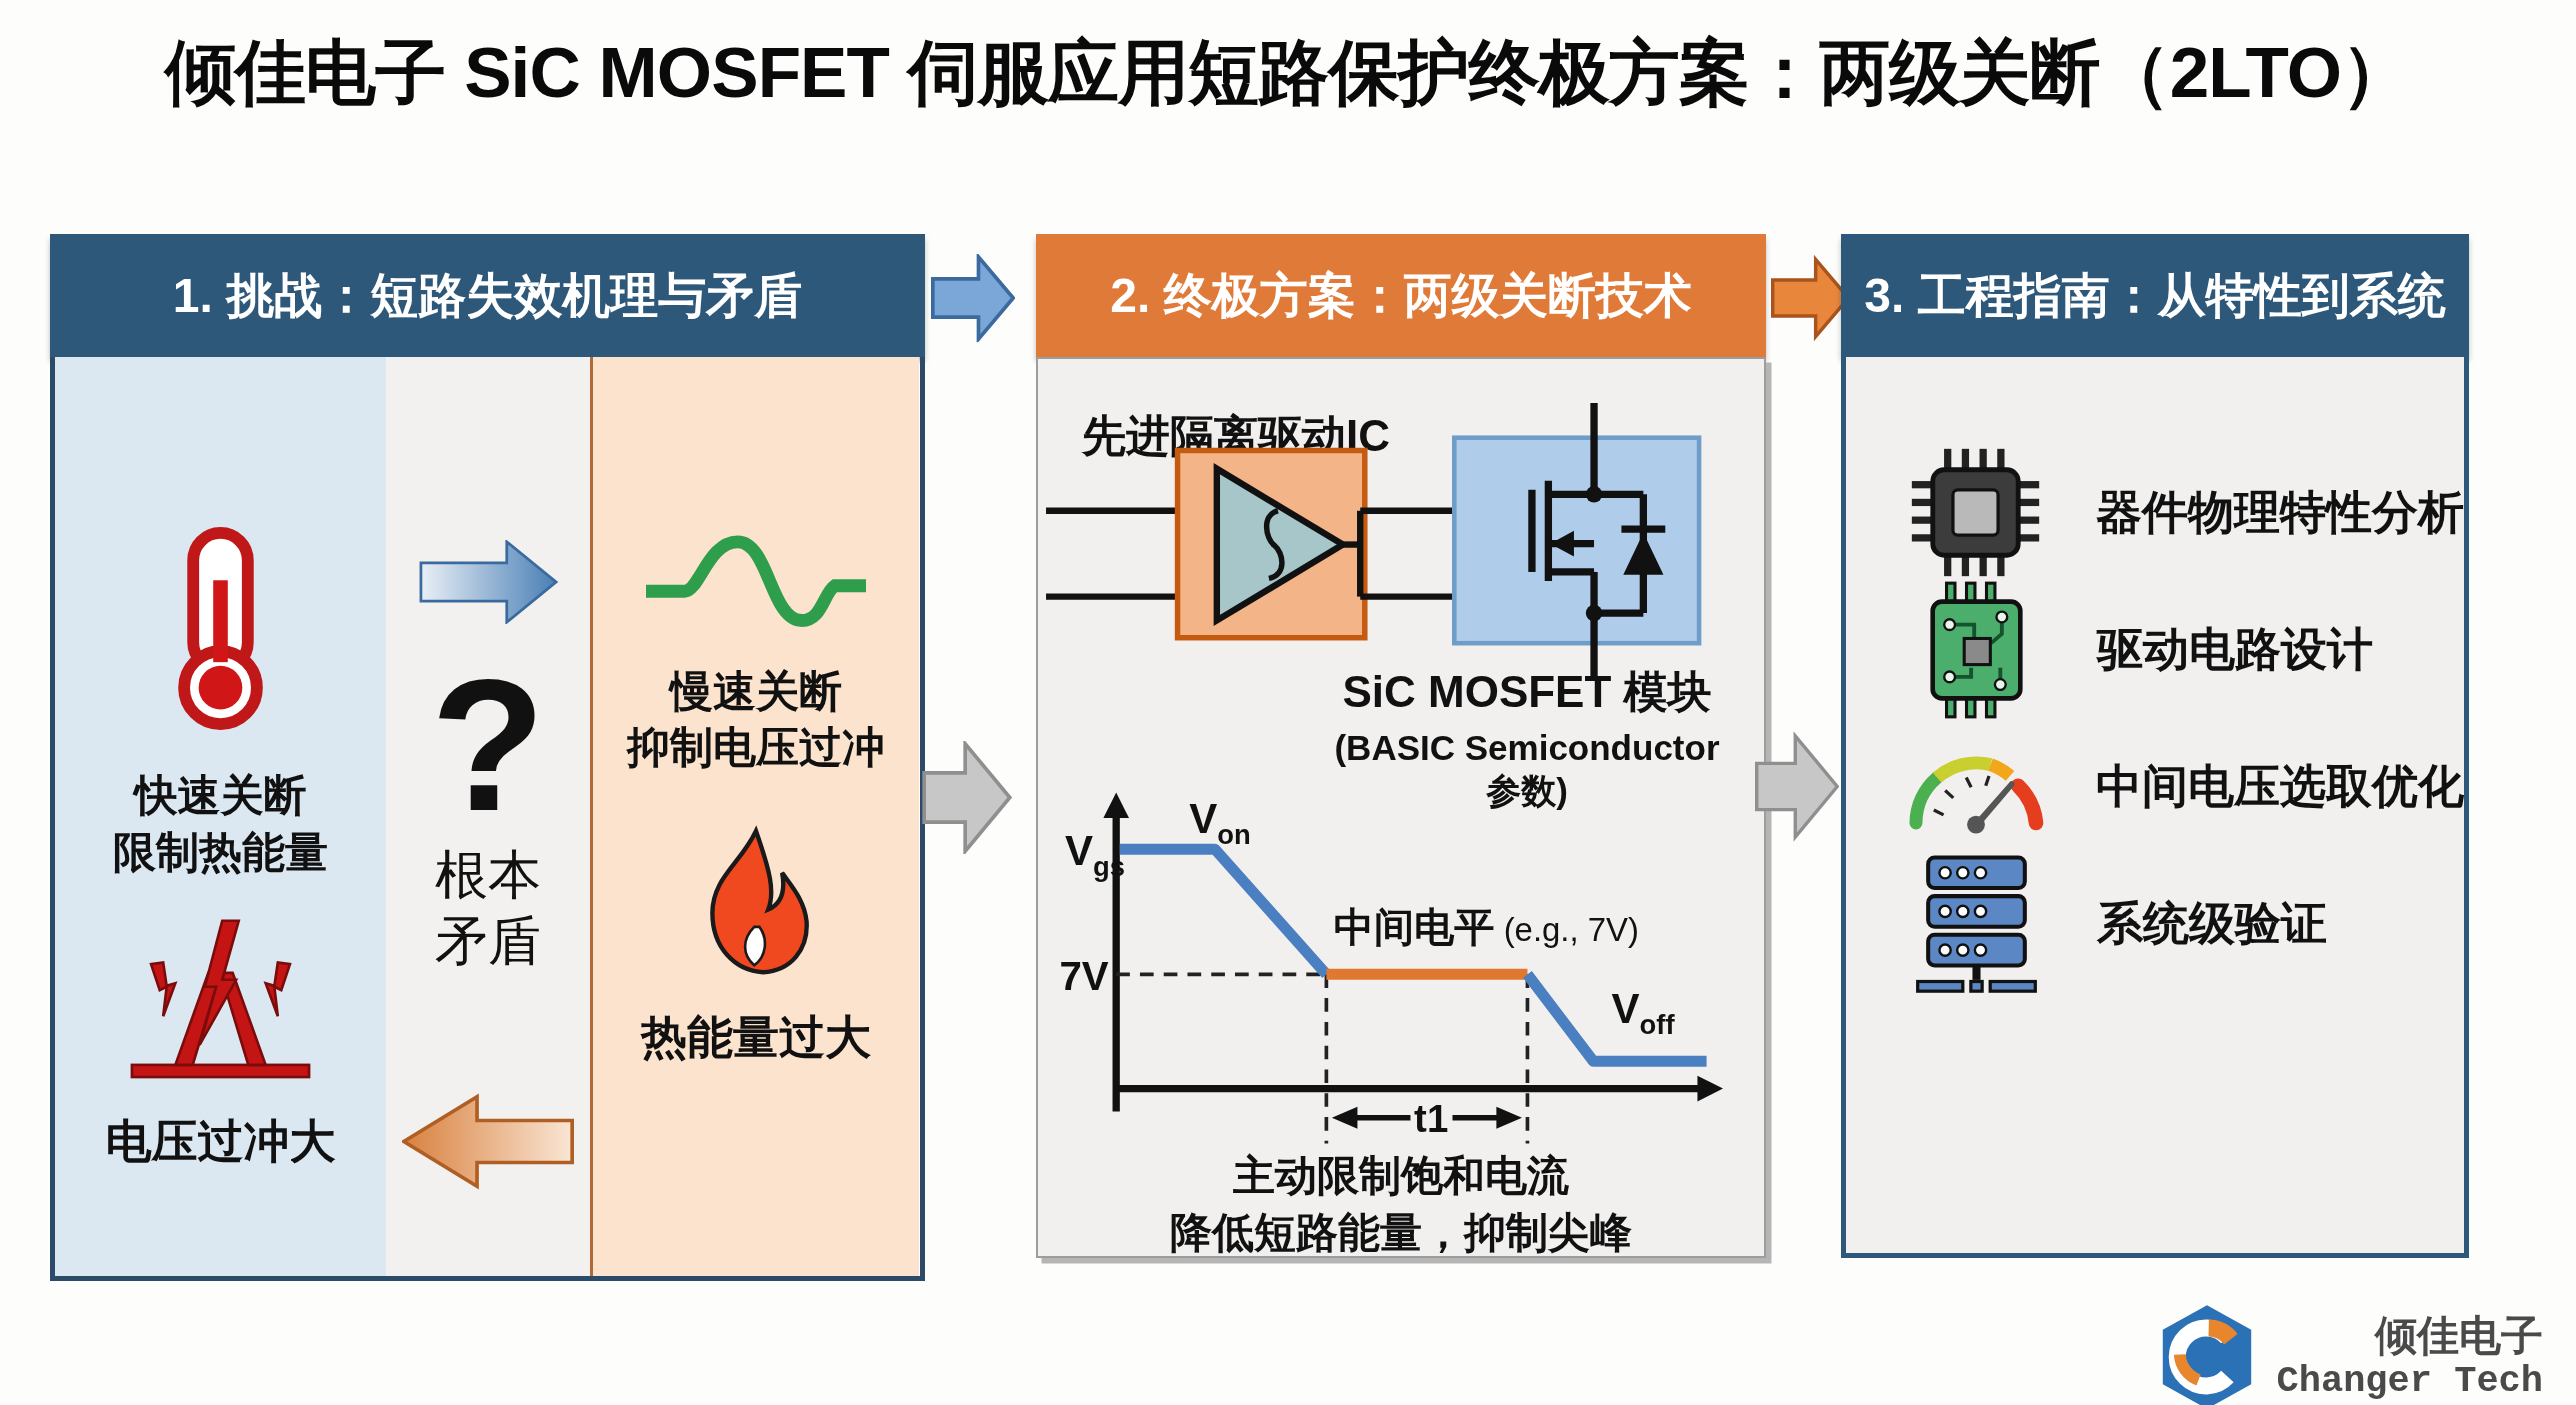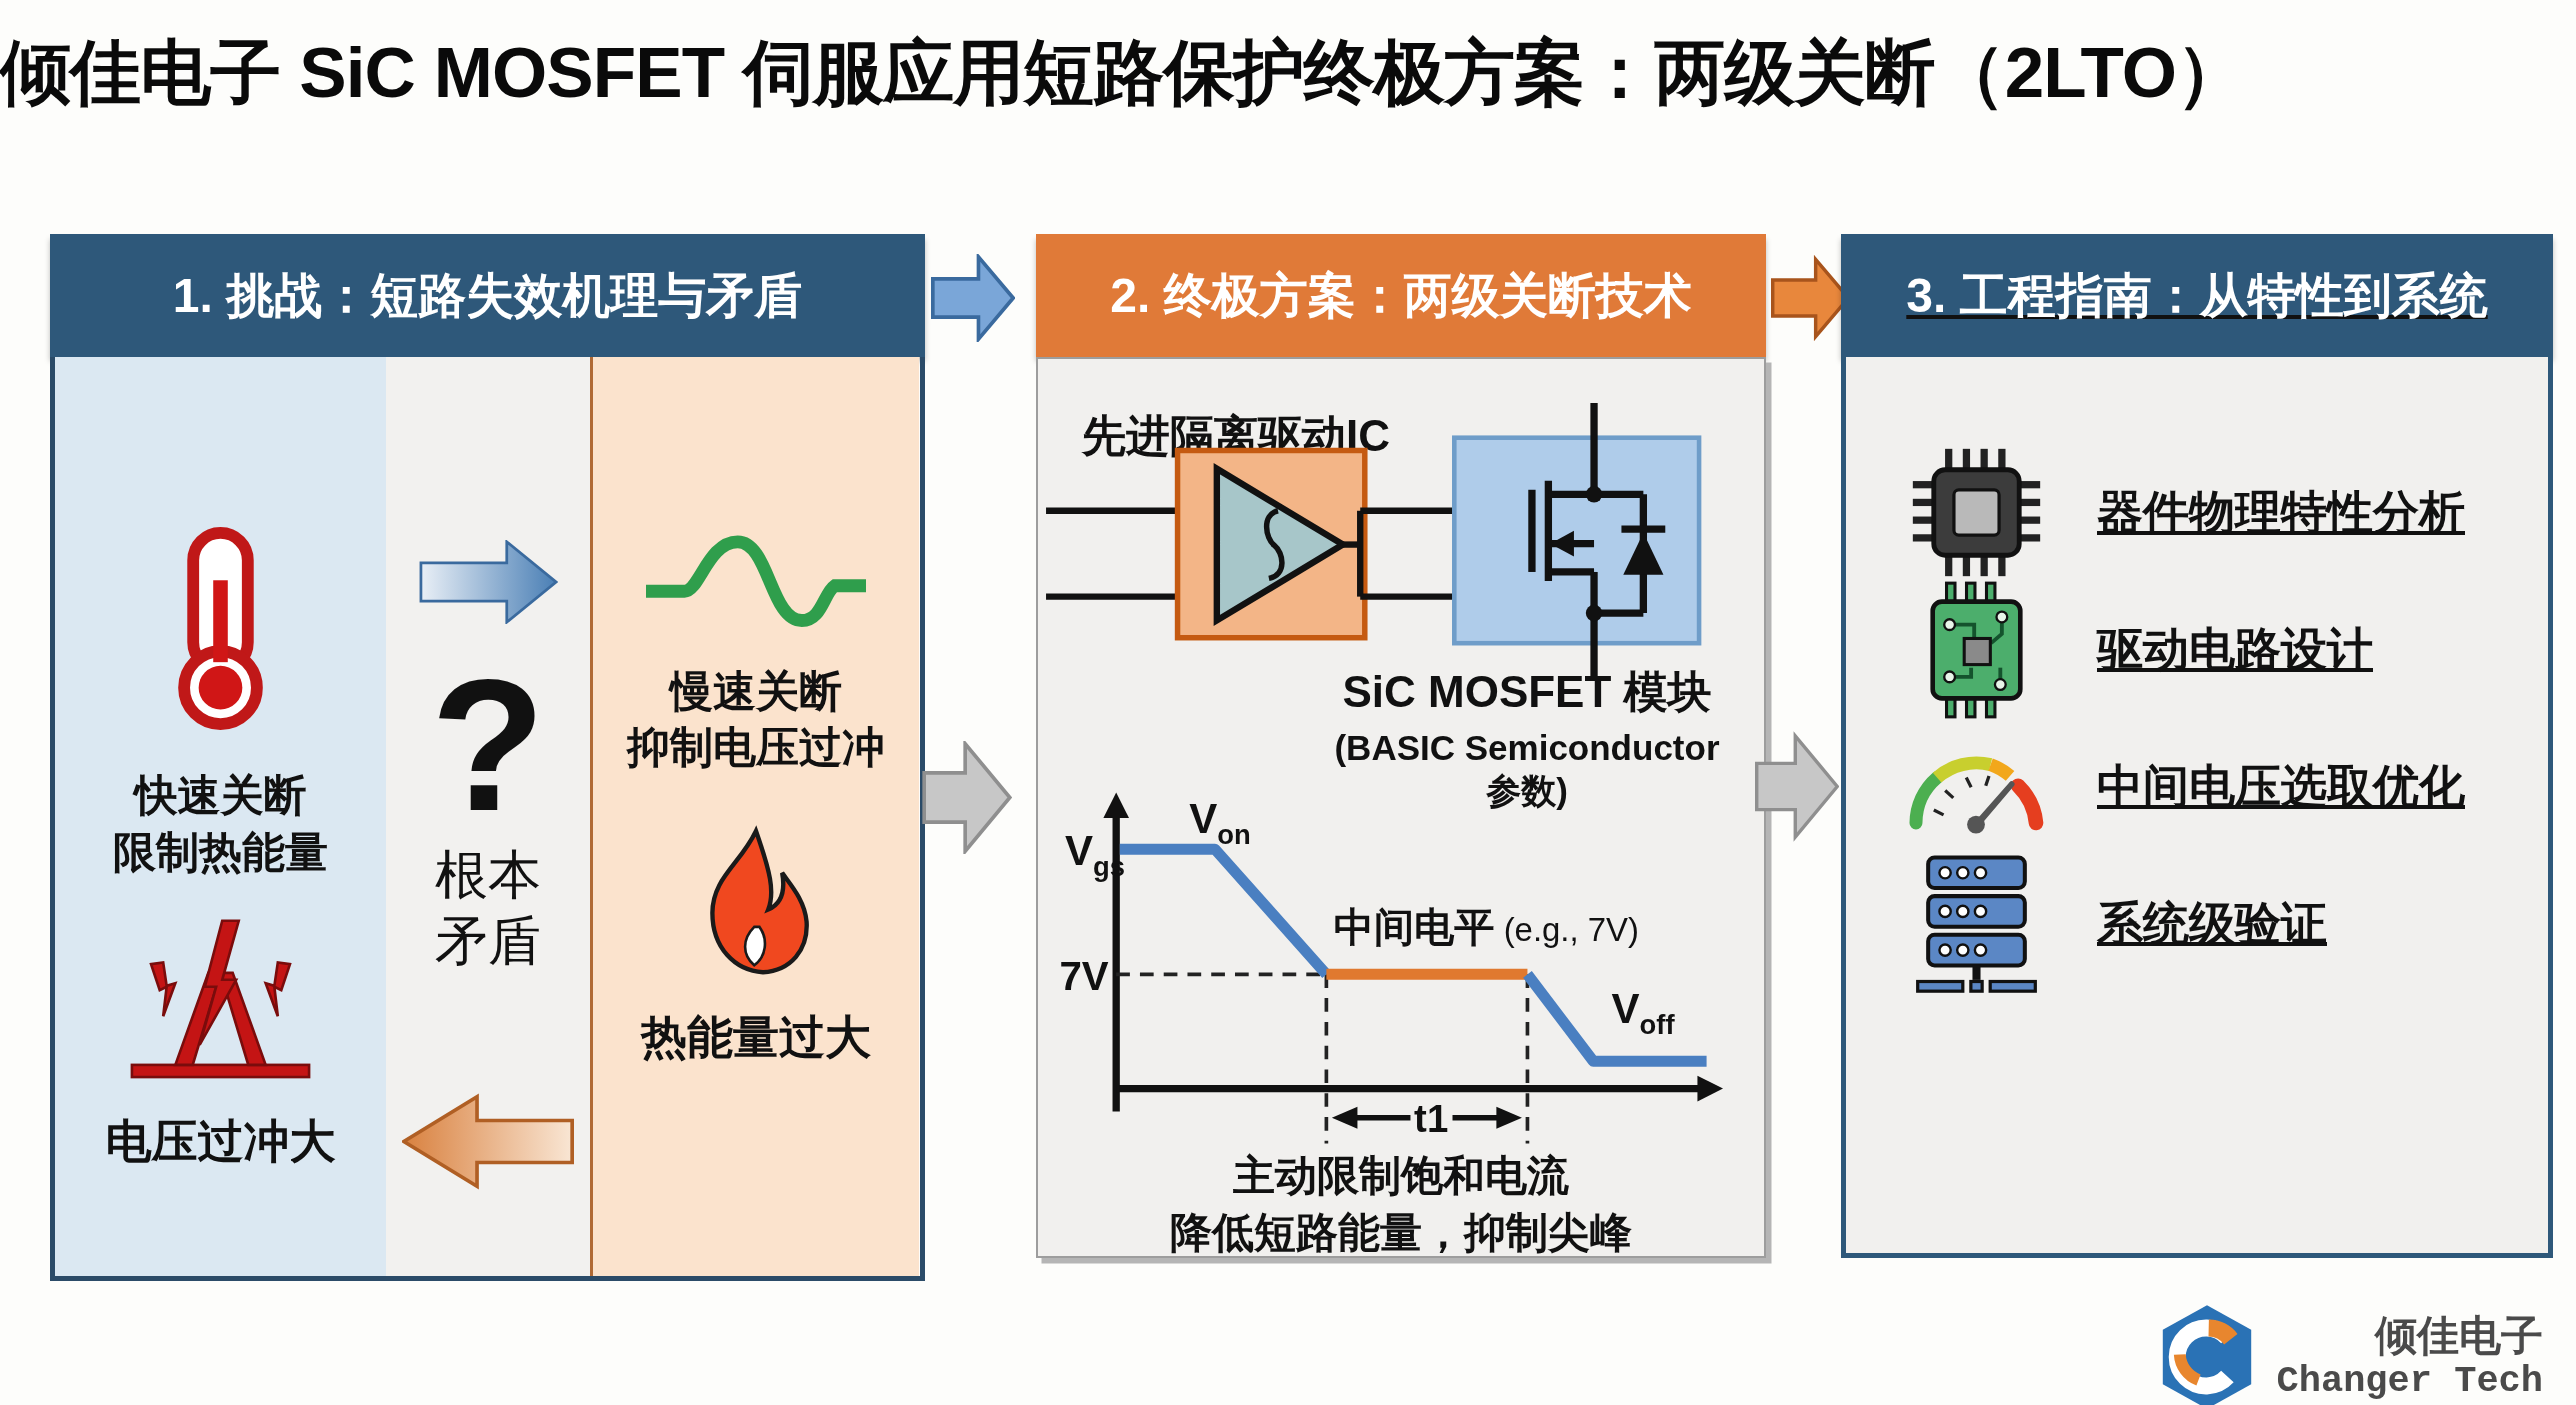--- a/index.html
+++ b/index.html
@@ -1,18 +1,18 @@
 <!DOCTYPE html>
 <html style="font-size:14.6px"><head>
 <meta charset="utf-8">
 <style>
   html,body{margin:0;padding:0;background:#ffffff;}
   .canvas{position:relative;width:2576px;height:1405px;background:#fdfdfb;overflow:hidden;
           font-family:"Liberation Sans","DejaVu Sans",sans-serif;color:#111;}
-  .title{position:absolute;top:25.6px;left:0;width:100%;text-align:left;
+  .title{position:absolute;top:25.6px;left:0;width:100%;text-align:center;
          font-size:71px;font-weight:bold;letter-spacing:-0.9px;white-space:nowrap;color:#0a0a0a;}
   .panel{position:absolute;top:234px;}
   .panel-header{height:123px;display:flex;align-items:center;justify-content:center;
                 color:#fff;font-size:48px;font-weight:bold;white-space:nowrap;
                 box-shadow:0 4.6px 5.5px rgba(0,0,0,0.25);}
   .hdr-blue{background:#2e587a;}
   .hdr-orange{background:#e07a38;}
 
   
   .p1{left:50px;width:875px;height:1048px;}
@@ -33,21 +33,21 @@
   .circuit{position:absolute;left:0px;top:44px;}
   .module-text{position:absolute;left:274px;top:304px;width:430px;text-align:center;}
   .module-line1{font-size:44px;font-weight:bold;}
   .module-line2{font-size:35px;font-weight:bold;margin-top:5.5px;}
   .module-line3{font-size:35px;font-weight:bold;}
   .waveform{position:absolute;left:13.7px;top:428px;}
   .caption{position:absolute;left:0;top:789px;width:100%;text-align:center;
            font-size:42px;font-weight:bold;line-height:1.35;}
 
   
-  .p3{left:1841px;width:712px;height:1025px;text-decoration:underline;}
+  .p3{left:1841px;width:628px;height:1025px;}
   .p3-body{height:901px;background:#f1f0ee;border:5.5px solid #2e587a;border-top:none;
            box-sizing:border-box;display:flex;flex-direction:column;padding-top:87px;}
   .p3-row{display:flex;align-items:center;padding-left:50px;height:137px;}
   .p3-icon{width:160px;display:flex;justify-content:center;align-items:center;}
   .p3-label{font-size:46px;font-weight:bold;margin-left:41px;white-space:nowrap;}
 
   .flow-arrow{position:absolute;}
   .logo{position:absolute;top:1301px;right:33px;display:flex;align-items:center;gap:18.3px;}
   .logo-text{display:flex;flex-direction:column;line-height:1.15;text-align:right;}
   .logo-cn{font-size:42px;font-weight:bold;color:#4a4a4a;}

